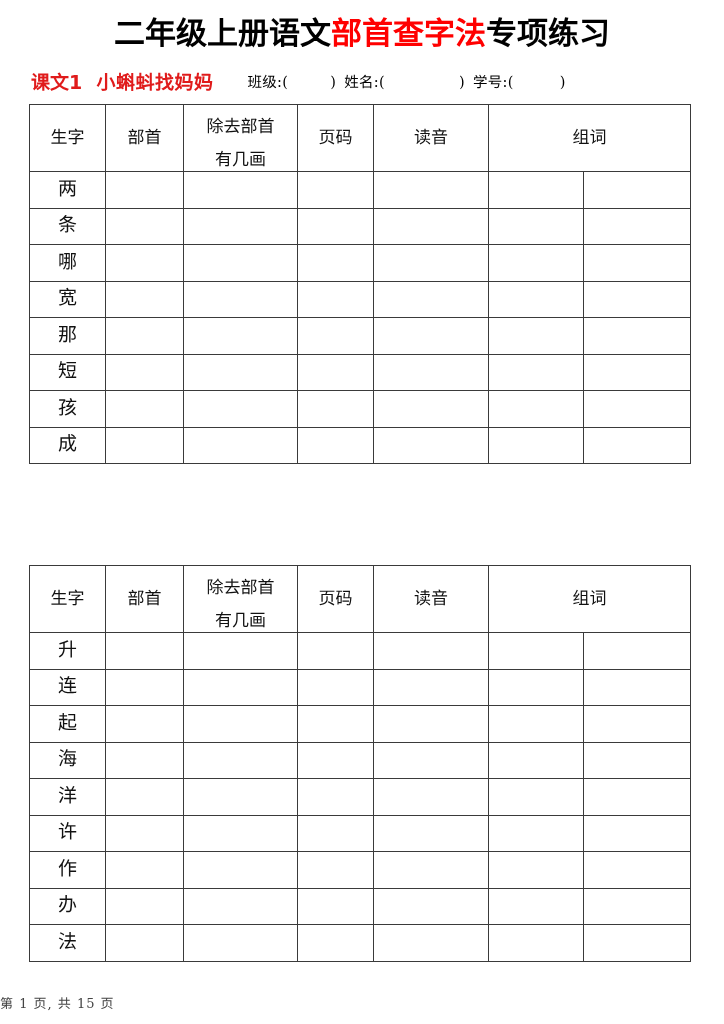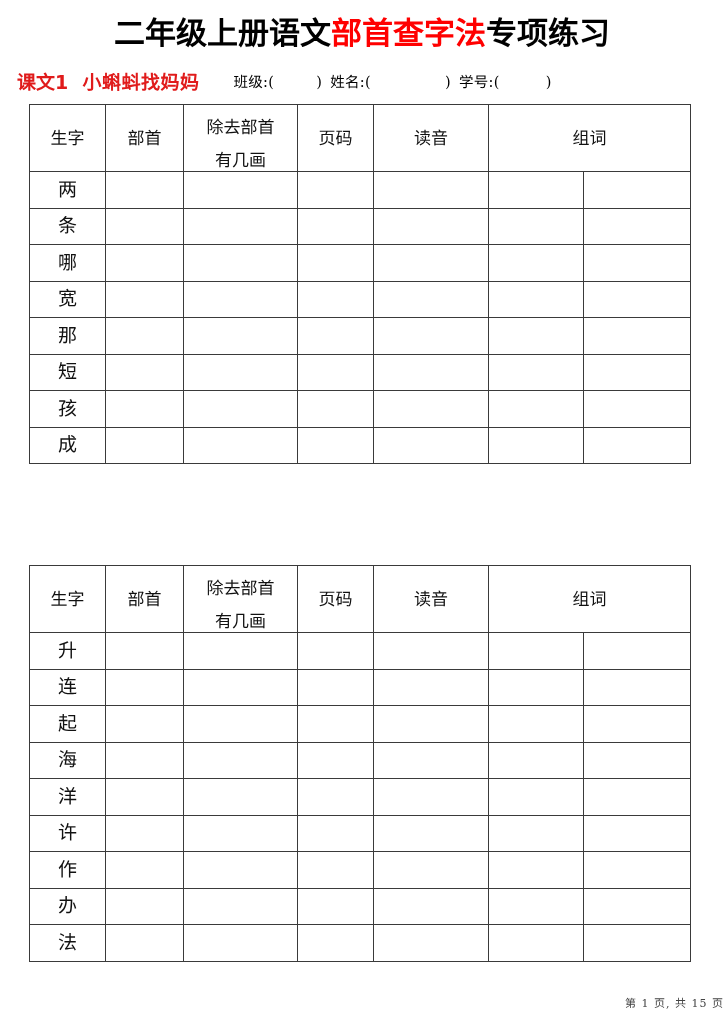--- a/index.html
+++ b/index.html
@@ -37,21 +37,21 @@
     line-height: 40px;
     letter-spacing: 0px;
     white-space: nowrap;
     color: #000000;
   }
   .doc-title .hl { color: #FF0000; }
 
   
   .section-head {
     position: absolute;
-    left: 17px;
+    left: 31px;
     width: 666px;
     height: 26px;
     white-space: nowrap;
   }
   .section-head .lesson {
     color: #E01B1B;
     font-weight: bold;
     font-size: 19px;
     line-height: 26px;
     vertical-align: middle;
@@ -72,21 +72,21 @@
   .section-head .meta .sp-l { display: inline-block; width: 46px; }
   .section-head .meta .gap  { display: inline-block; width: 8px; }
 
   
   table.ws {
     position: absolute;
     left: 29px;
     width: 661px;
     border-collapse: collapse;
     table-layout: fixed;
-    font-family: Liberation Sans, sans-serif;
+    font-family: Liberation Mono, monospace;
   }
   table.ws td, table.ws th {
     border: 1px solid #3a3a3a;
     padding: 0;
     text-align: center;
     vertical-align: middle;
     font-weight: normal;
     color: #111111;
   }
   table.ws thead th {
@@ -112,23 +112,23 @@
   .c-zc-b { width: 107px; }
 
   .hua-l1, .hua-l2 { display: block; margin-top: 12px; }
 
   
   .footer {
     position: absolute;
     left: 0;
     top: 995px;
     width: 724px;
-    text-align: right;
+    text-align: left;
     font-family: "DejaVu Serif", "Liberation Serif", serif;
-    font-size: 11px;
+    font-size: 13px;
     line-height: 18px;
     color: #444444;
     letter-spacing: 1px;
     white-space: nowrap;
   }
 </style>
 </head>
 <body>
 
 <div class="page">

